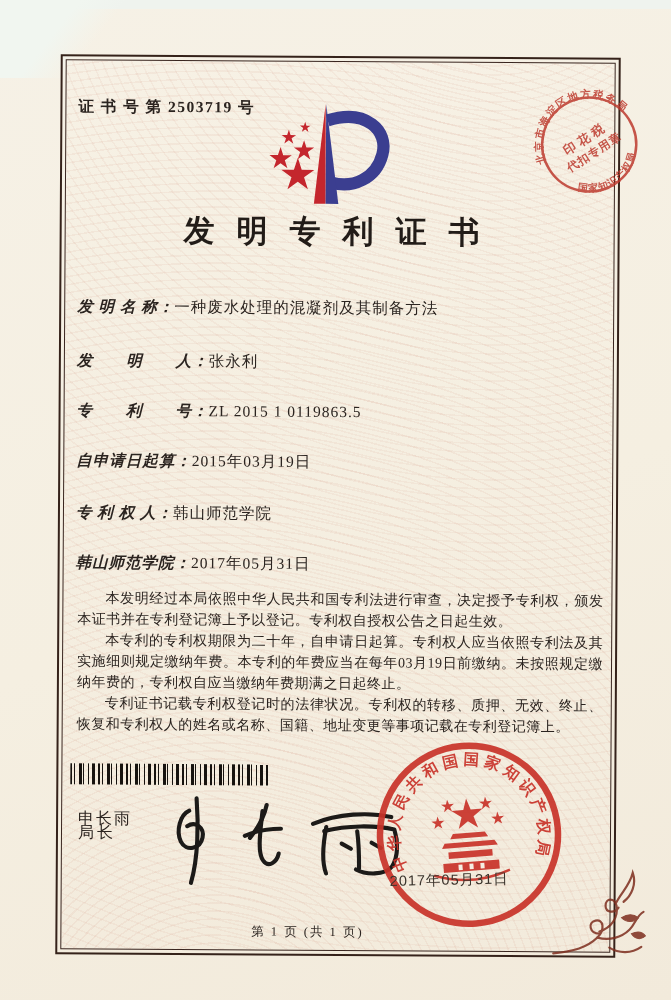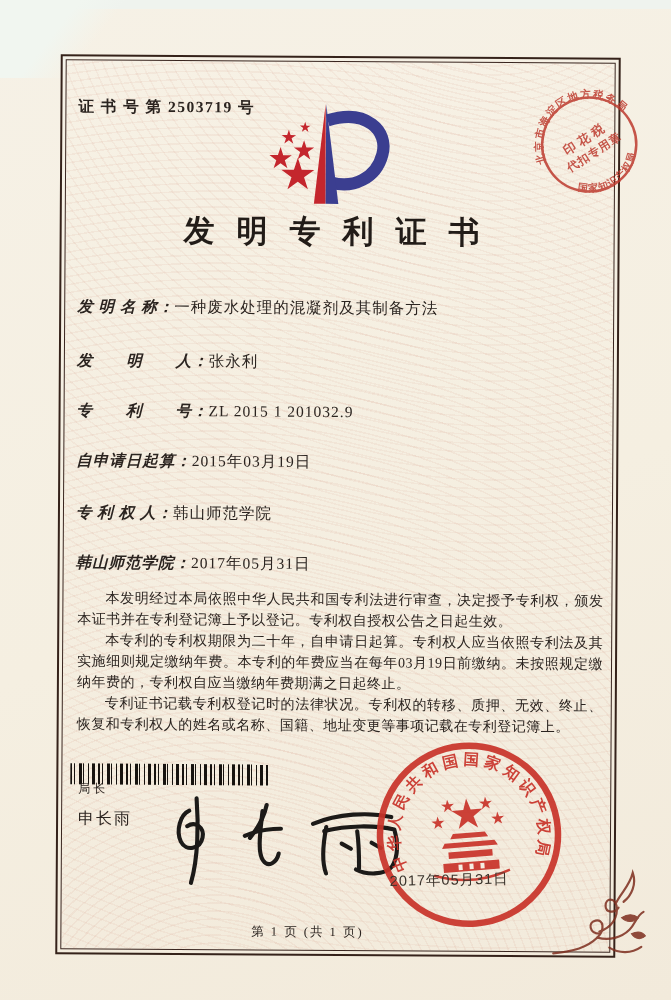--- a/index.html
+++ b/index.html
@@ -47,21 +47,21 @@
   .barcode{
     position:absolute;left:12px;top:707px;width:198px;height:21px;
     background-image:repeating-linear-gradient(90deg,
       #17130f 0 2px, rgba(0,0,0,0) 2px 4px,
       #17130f 4px 5px, rgba(0,0,0,0) 5px 9px,
       #17130f 9px 12px, rgba(0,0,0,0) 12px 13px,
       #17130f 13px 14px, rgba(0,0,0,0) 14px 18px,
       #17130f 18px 19px, rgba(0,0,0,0) 19px 22px,
       #17130f 22px 25px, rgba(0,0,0,0) 25px 28px);
   }
-  .director-title{position:absolute;left:20px;top:724px;font-size:12px;letter-spacing:3px;}
+  .director-title{position:absolute;left:20px;top:766px;font-size:16px;letter-spacing:3px;}
   .director-name{position:absolute;left:20px;top:752px;font-size:16px;letter-spacing:2px;}
   .signature{position:absolute;left:92px;top:736px;width:268px;height:95px;}
   .seal{position:absolute;left:311px;top:676px;width:200px;height:200px;}
   .seal-date{position:absolute;left:332px;top:812px;font-size:14.5px;letter-spacing:1px;
     color:#3a332c;transform:rotate(-1.5deg);font-family:"Liberation Sans","DejaVu Sans",sans-serif;}
   .ornament{position:absolute;left:494px;top:808px;width:96px;height:92px;}
   .page-footer{position:absolute;left:130px;top:866px;width:240px;text-align:center;
     font-size:12.5px;letter-spacing:2px;}
   svg text{font-family:"Liberation Serif","DejaVu Serif",serif;}
 </style>
@@ -114,21 +114,21 @@
     <div class="title">发明专利证书</div>
 
     <div class="fields">
       <div class="field-row" style="top:240px">
         <span class="field-label">发 明 名 称：</span><span class="field-value">一种废水处理的混凝剂及其制备方法</span>
       </div>
       <div class="field-row" style="top:294px">
         <span class="field-label">发　　明　　人：</span><span class="field-value">张永利</span>
       </div>
       <div class="field-row" style="top:344px">
-        <span class="field-label">专　　利　　号：</span><span class="field-value">ZL 2015 1 201032.9</span>
+        <span class="field-label">专　　利　　号：</span><span class="field-value">ZL 2015 1 0119863.5</span>
       </div>
       <div class="field-row" style="top:394px">
         <span class="field-label">自申请日起算：</span><span class="field-value">2015年03月19日</span>
       </div>
       <div class="field-row" style="top:446px">
         <span class="field-label">专 利 权 人：</span><span class="field-value">韩山师范学院</span>
       </div>
       <div class="field-row" style="top:496px">
         <span class="field-label">韩山师范学院：</span><span class="field-value">2017年05月31日</span>
       </div>

